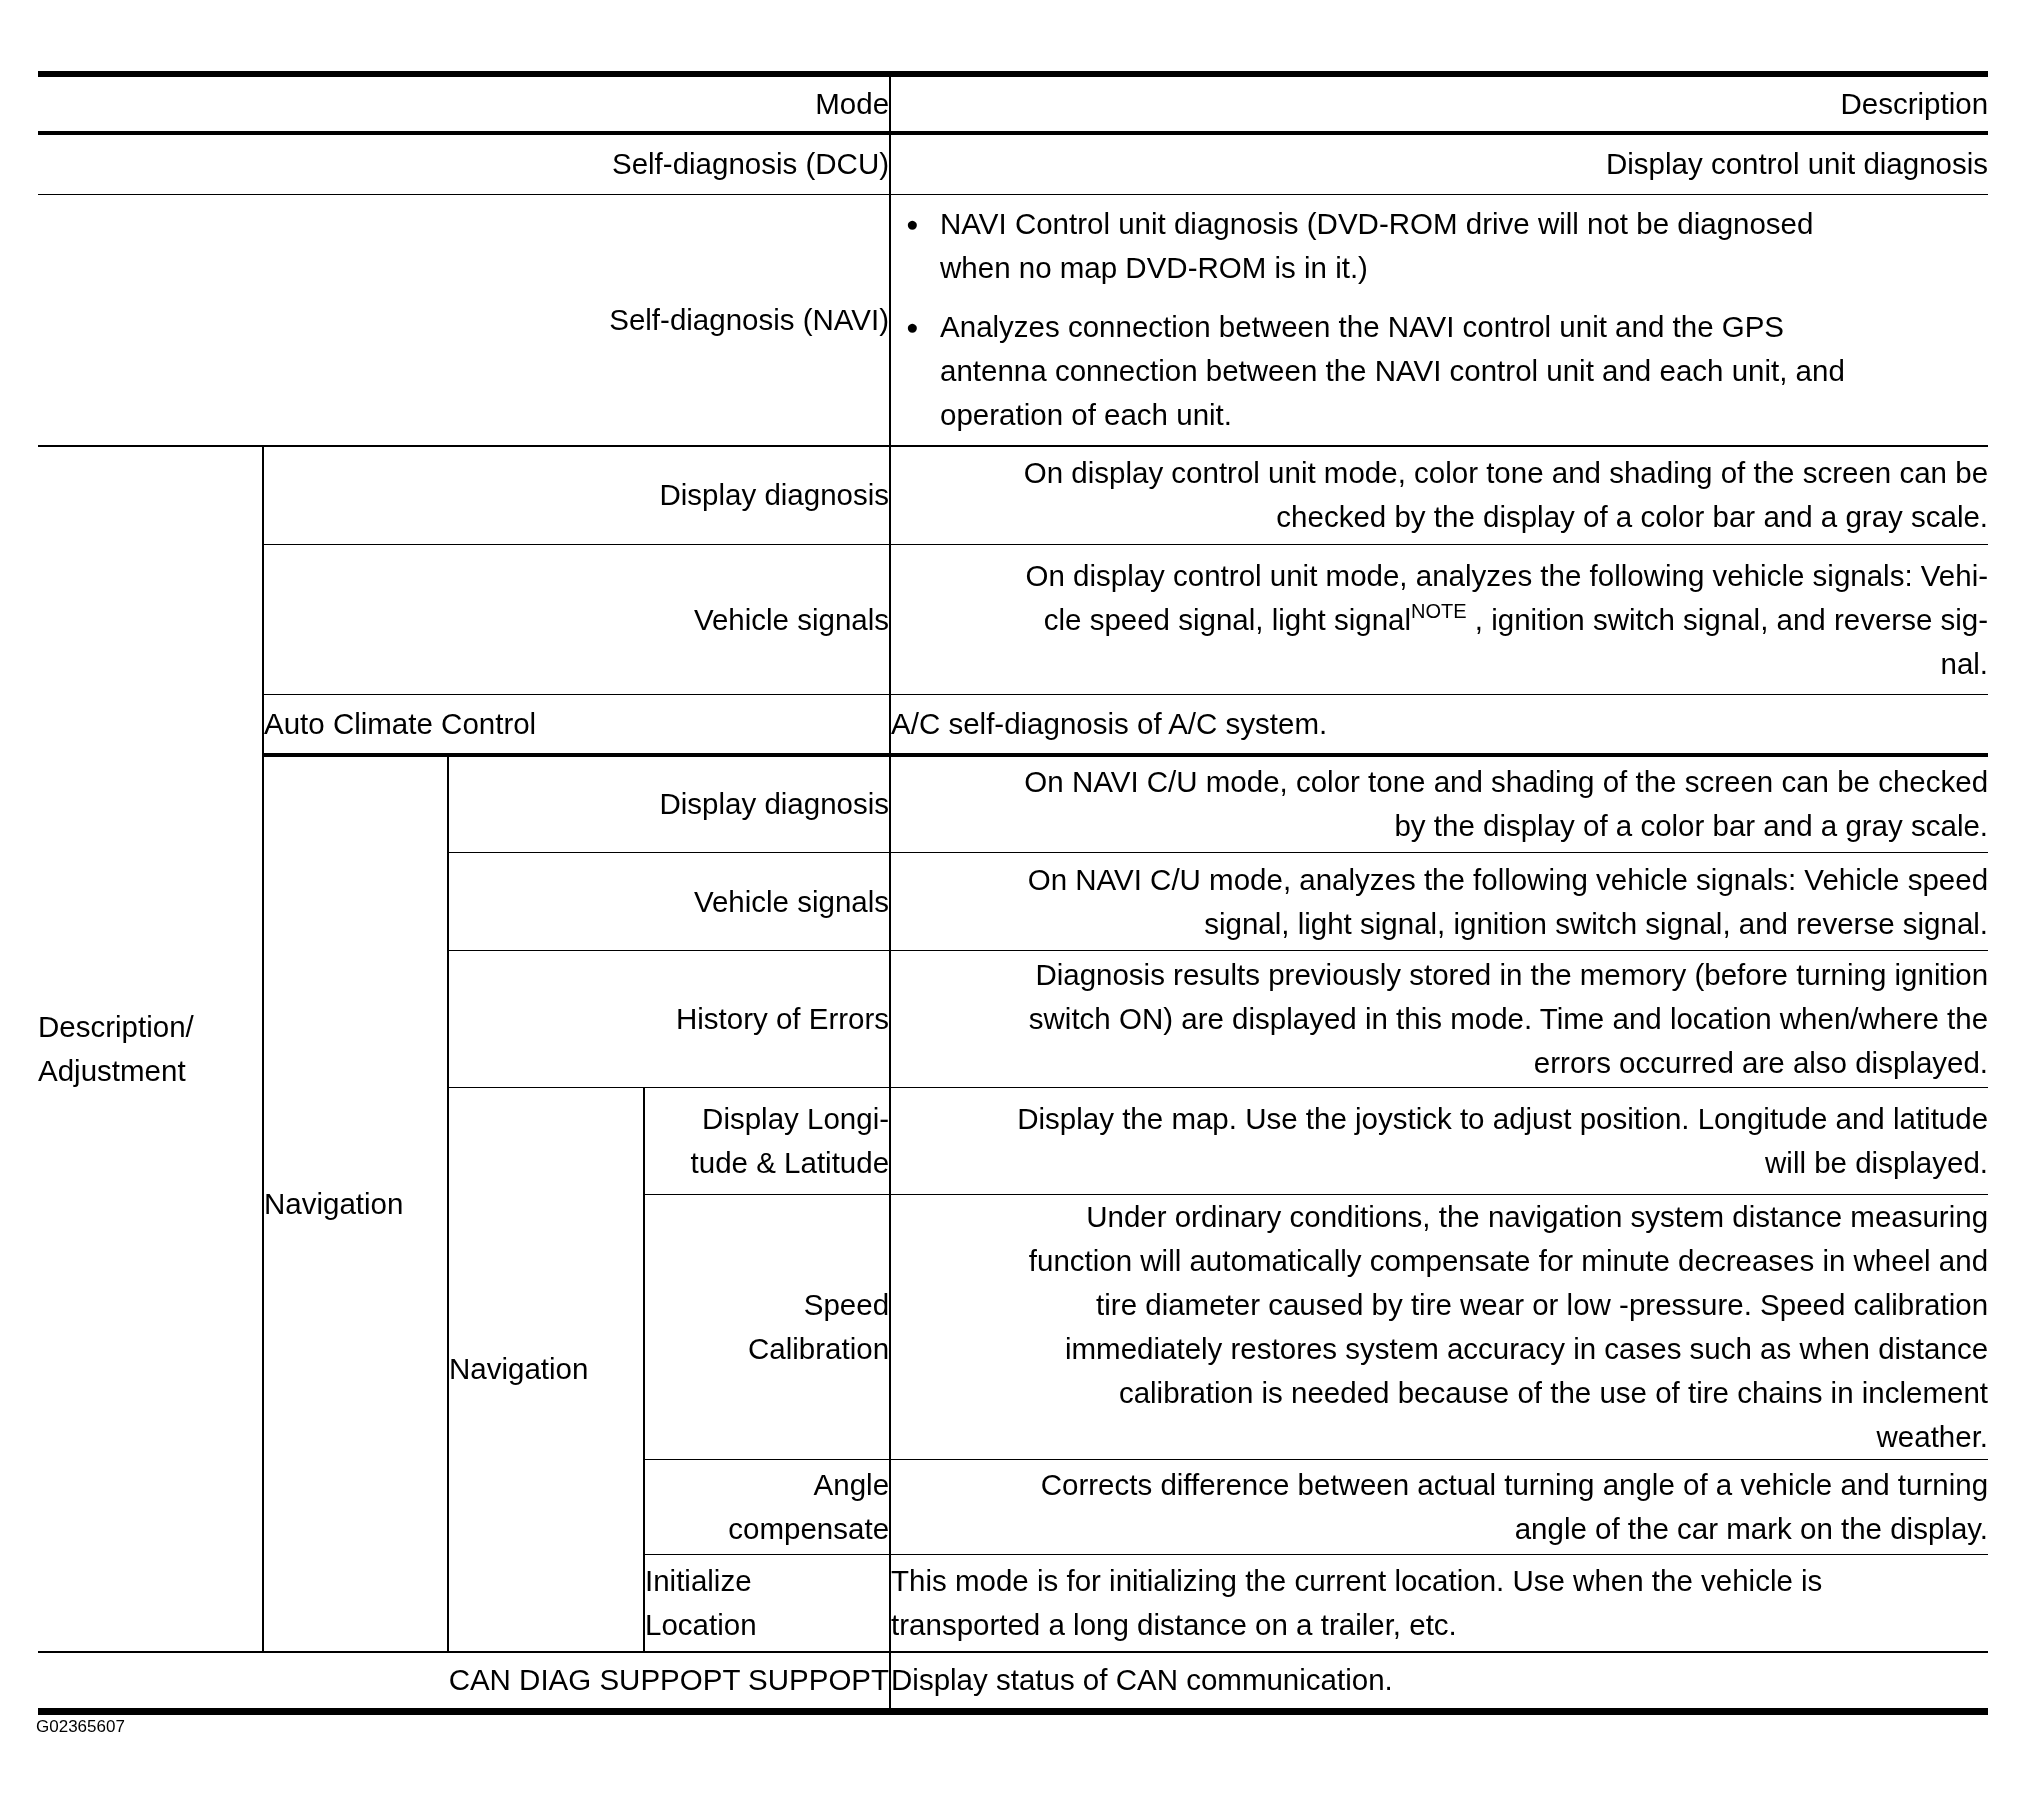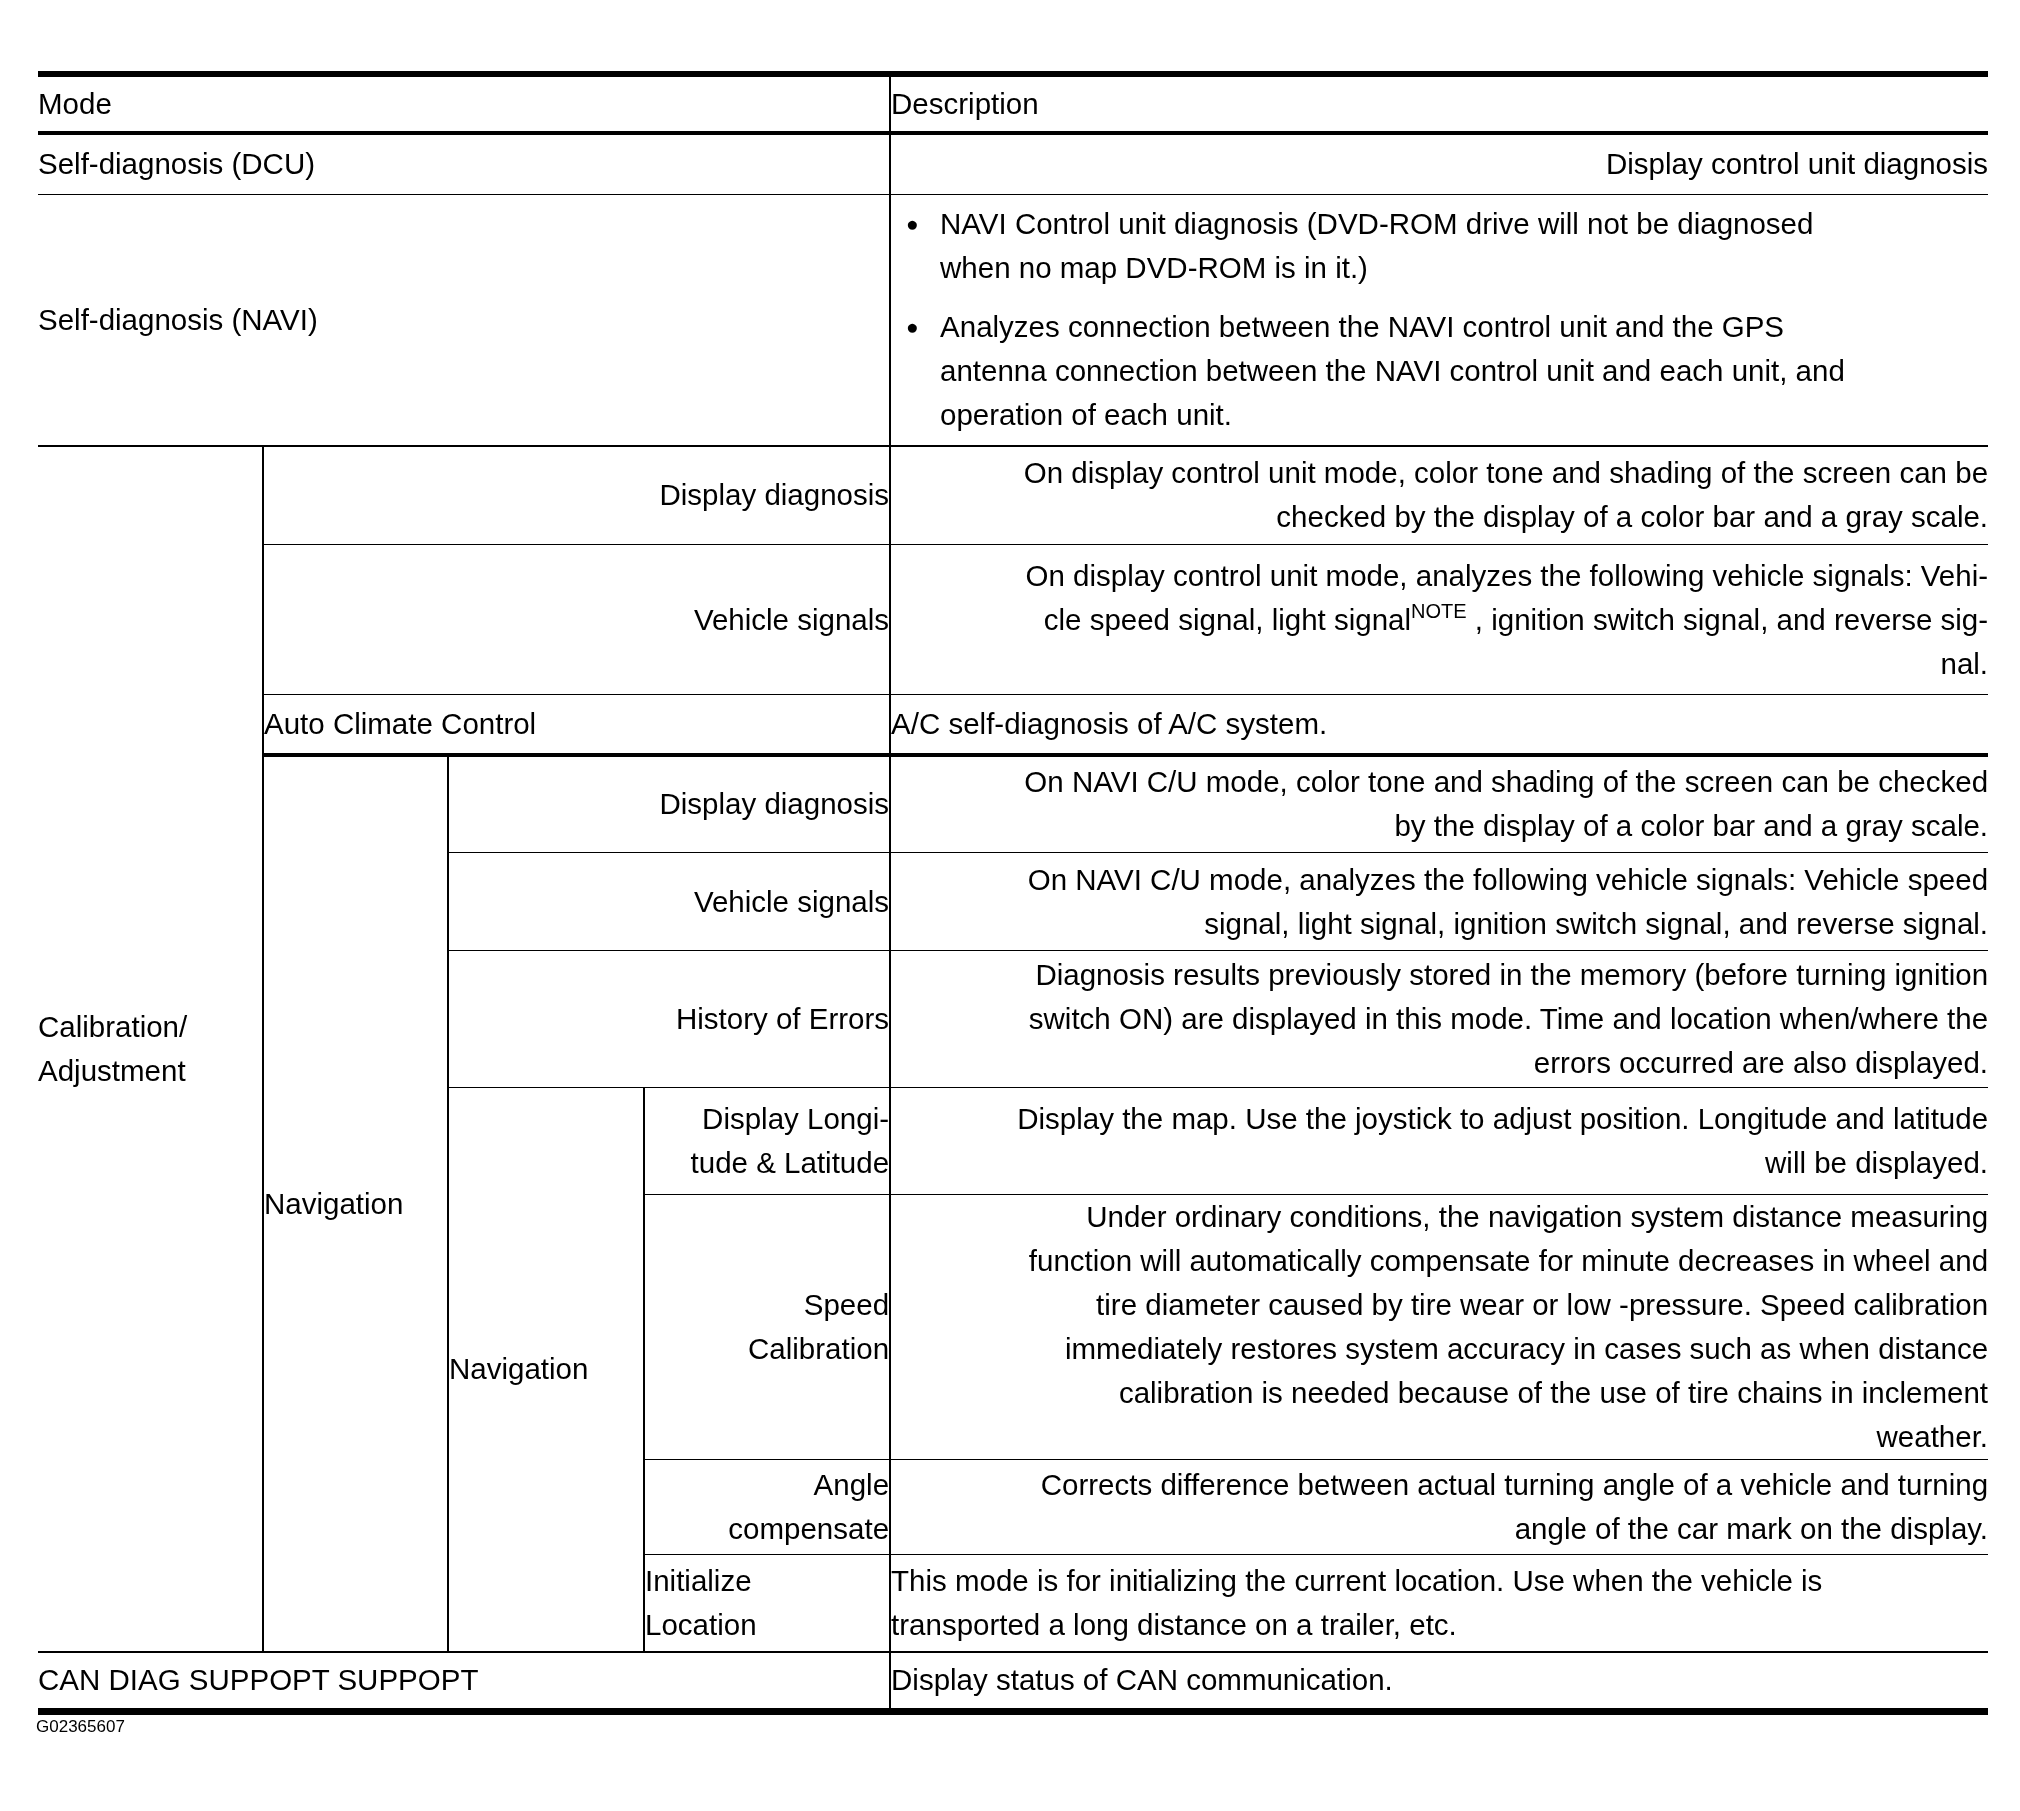--- a/index.html
+++ b/index.html
@@ -20,21 +20,21 @@
 
   
   .bt6 { border-top:6.7px solid #000; }
   .bb2 { border-bottom:1.9px solid #000;text-align:right; }
   .bb3 { border-bottom:2.9px solid #000; }
   .bb5 { border-bottom:4.8px solid #000; }
   .bb8 { border-bottom:7.6px solid #000; }
   .br  { border-right:2.9px solid #000; }
 
   
-  .c    { text-align:left; }
+  .c    { text-align:right; }
   .pre  { white-space:pre-line; }
   .ml   { padding-left:21px; }      
   .g1   { padding-left:19px; }      
   .g2   { padding-left:23px; }      
   .g3   { padding-left:25px; }      
   .m4   { padding-left:17px; padding-right:3.8px; } 
   .desc { padding:5.7px 13.3px 5.7px 15px; }
 
   
   .bullets { display:flex; flex-direction:column; gap:15px; padding:7.6px 13.3px 7.6px 15px; }
@@ -90,21 +90,21 @@
                 <span class="bullet-glyph">●</span>
                 <span class="bullet-text pre">Analyzes connection between the NAVI control unit and the GPS
 antenna connection between the NAVI control unit and each unit, and
 operation of each unit.</span>
               </div>
         </div>
       </td>
     </tr>
 
     <tr style="height:99px">
-      <td rowspan="10" class="g1 pre br bb3">Calibration/
+      <td rowspan="10" class="g1 pre br bb3">Description/
 Adjustment</td>
       <td colspan="3" class="ml bb2 br">Display diagnosis</td>
       <td class="desc bb2 pre">On display control unit mode, color tone and shading of the screen can be
 checked by the display of a color bar and a gray scale.</td>
     </tr>
 
     <tr style="height:150px">
       <td colspan="3" class="ml bb2 br">Vehicle signals</td>
       <td class="desc bb2 pre"><span>On display control unit mode, analyzes the following vehicle signals: Vehi-
 cle speed signal, light signal</span><sup class="note">NOTE</sup><span> , ignition switch signal, and reverse sig-

